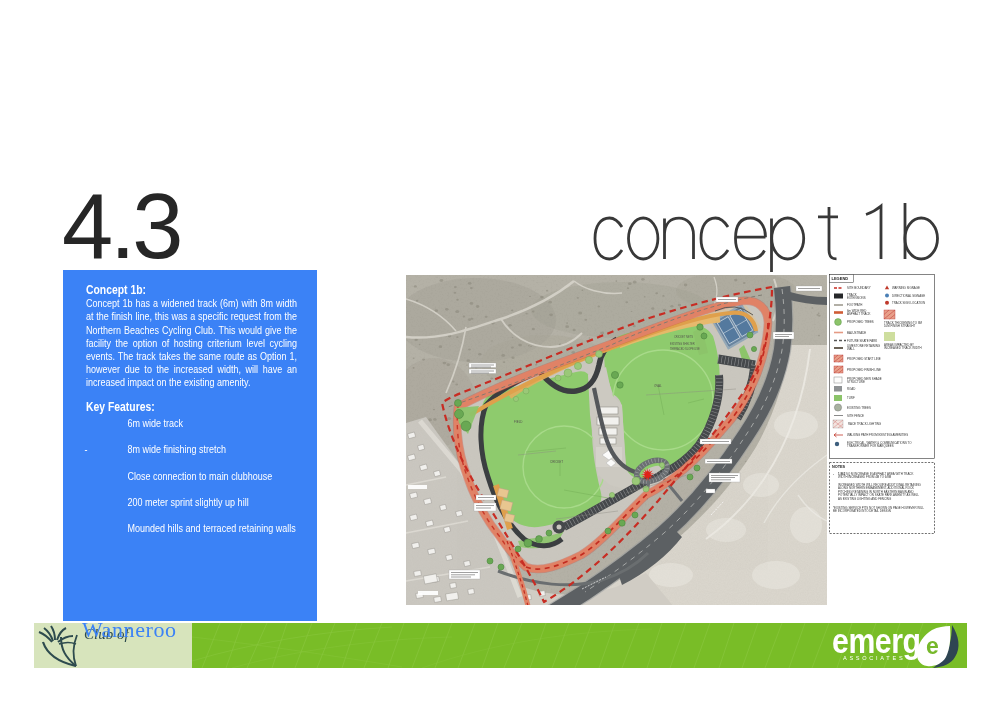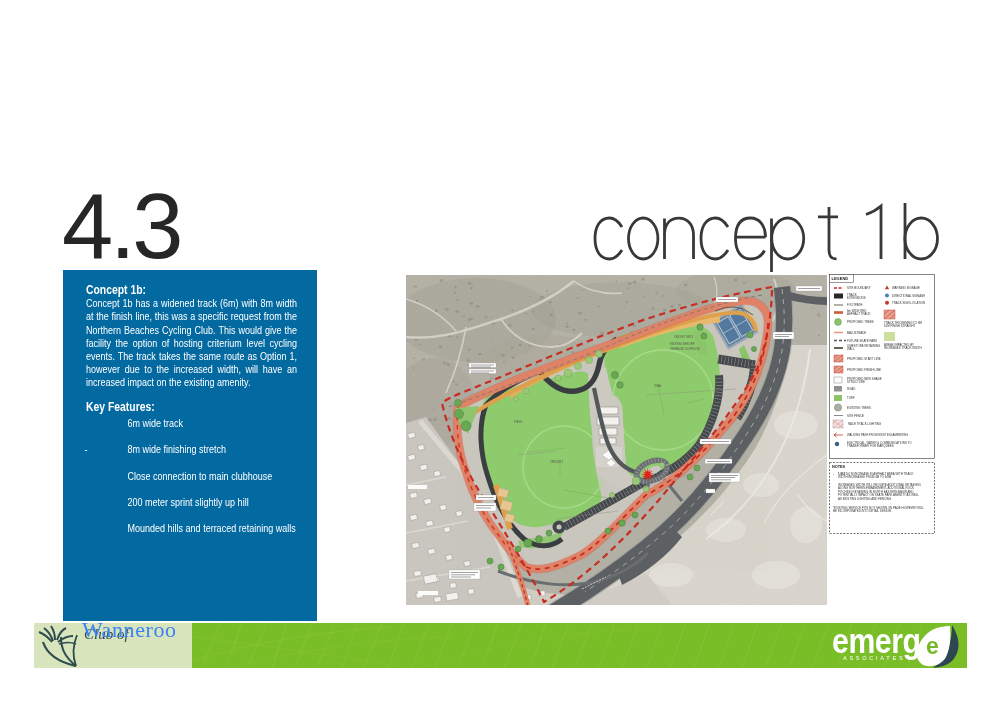--- a/index.html
+++ b/index.html
@@ -29,21 +29,21 @@
 <ellipse cx="202.7" cy="38.5" rx="16" ry="20.5"></ellipse>
 
 <path d="M 244,7 L 244,50 C 244,56.5 246.5,58.8 251.5,58.8 M 233,16.8 L 253,16.8"></path>
 
 <path d="M 281,14.5 C 287,12.5 292,9.5 296,6 L 296,59"></path>
 
 <path d="M 320,3 L 320,59"></path>
 <ellipse cx="336.2" cy="38.5" rx="16.3" ry="20.5"></ellipse>
 </svg>
 
-<div class="abs" style="left:63px;top:270px;width:254px;height:351px;background:#0369a1;color:#fff;">
+<div class="abs" style="left:63px;top:270px;width:254px;height:351px;background:#3b82f6;color:#fff;">
   <div style="position:absolute;left:23px;top:13px;width:274px;transform:scaleX(0.770);transform-origin:0 0;font-size:11.7px;line-height:13.2px;">
 
     <div style="font-weight:bold;font-size:13.5px;">Concept 1b:</div>
 
     <div style="text-align:justify;">Concept 1b has a widened track (6m) with 8m width at the finish line, this was a specific request from the Northern Beaches Cycling Club. This would give the facility the option of hosting criterium level cycling events. The track takes the same route as Option 1, however due to the increased width, will have an increased impact on the existing amenity.</div>
 
     <div style="font-weight:bold;font-size:13.5px;margin-top:11px;">Key Features:</div>
 
     <div style="position:relative;margin-top:3px;">
       <div style="padding-left:54px;">6m wide track</div>

